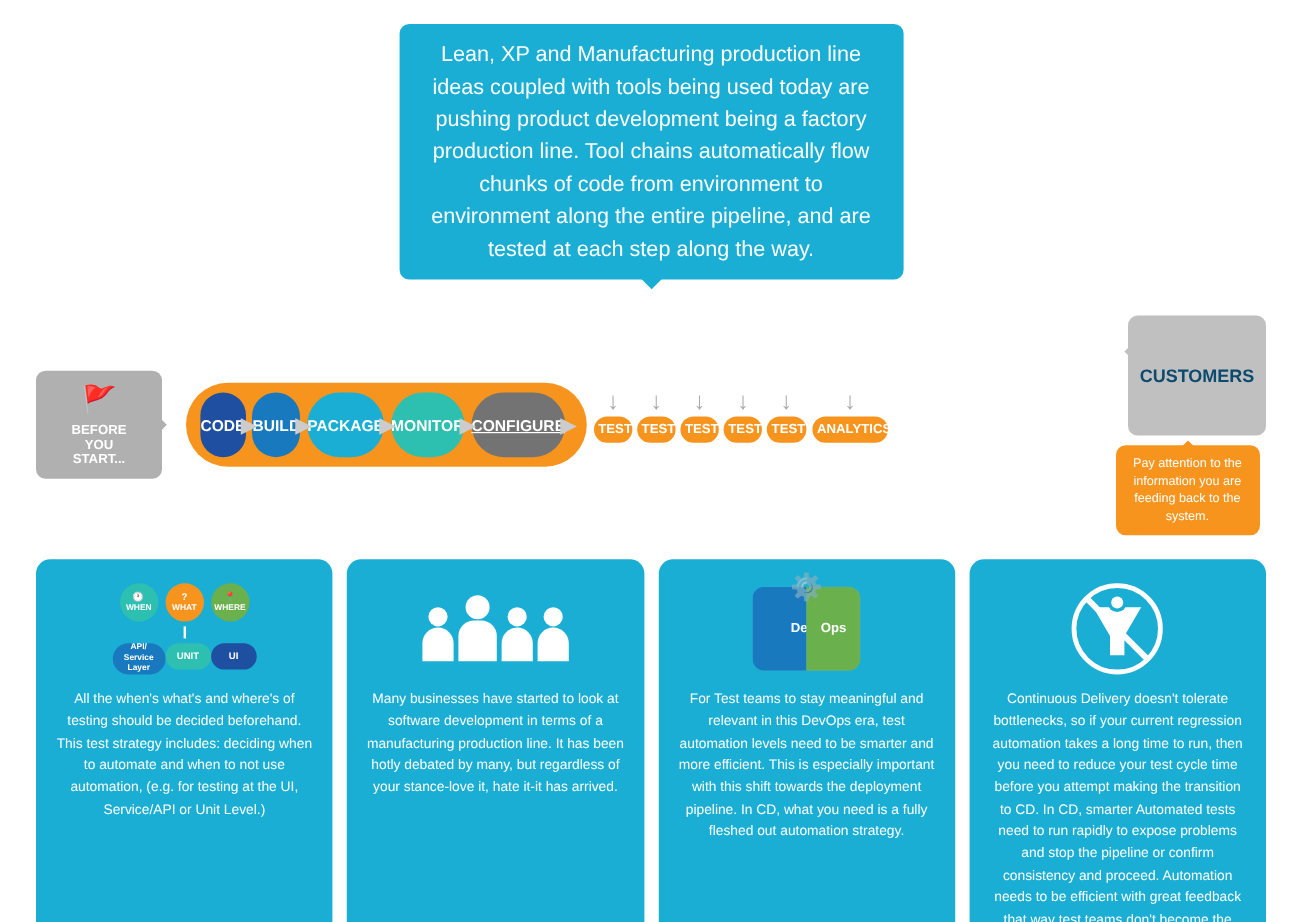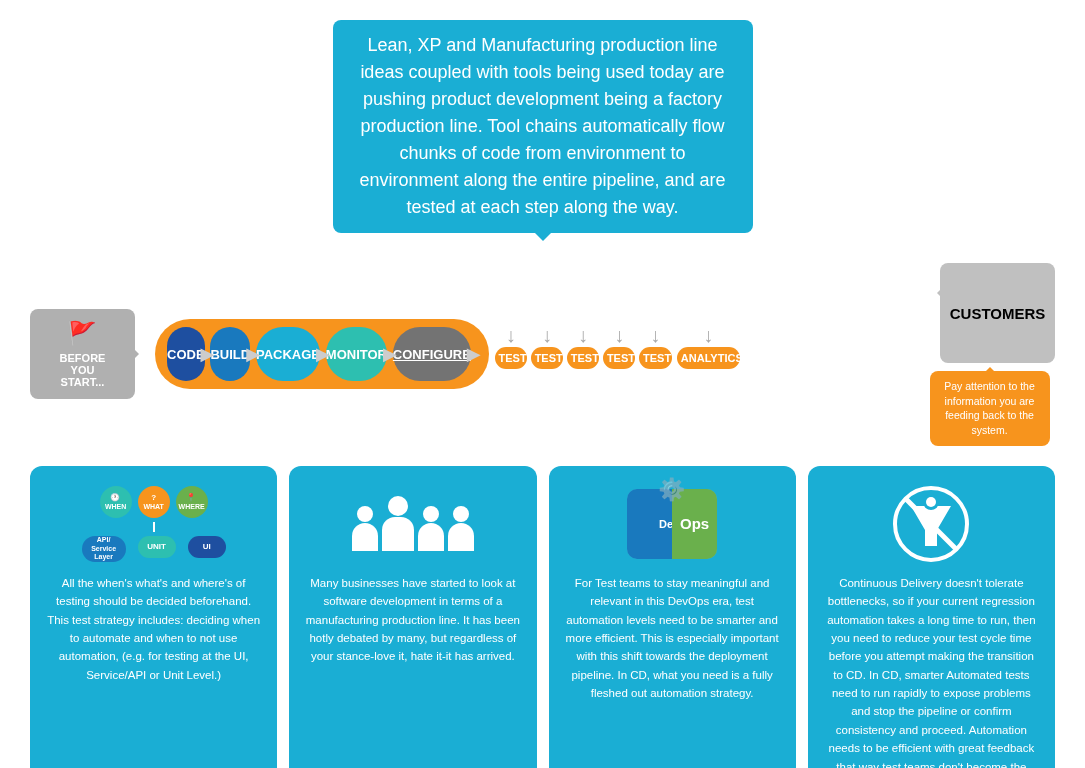--- a/index.html
+++ b/index.html
@@ -281,21 +281,21 @@
       font-size: 8px;
       color: #fff;
       font-weight: bold;
       gap: 1px;
     }
     .wwwh-circle.green { background: #6ab04c; }
     .wwwh-circle.orange { background: #f7941d; }
 
     .wwwh-bottom {
       display: flex;
-      gap: 12px;
+      gap: 0;
     }
     .wwwh-small {
       background: #2dbfb0;
       border-radius: 14px;
       width: 38px;
       height: 22px;
       display: flex;
       align-items: center;
       justify-content: center;
       font-size: 8px;
@@ -425,21 +425,21 @@
         <div class="test-cell">
           <div class="test-arrow-down">↓</div>
           <div class="test-pill">ANALYTICS</div>
         </div>
       </div>
 
     </div>
 
     <div style="display:flex;flex-direction:column;align-items:center;margin-left:16px;flex-shrink:0;">
       <div class="customers-box">
-        <span style="font-size:15px;font-weight:bold;color:#000000;">CUSTOMERS</span>
+        <span style="font-size:15px;font-weight:bold;color:#0c4a6e;">CUSTOMERS</span>
       </div>
       <div class="pay-attention" style="width:120px;">
         <span>Pay attention to the information you are feeding back to the system.</span>
       </div>
     </div>
 
   </div>
 
   <div class="bottom-cards">
 
@@ -496,21 +496,21 @@
     </div>
 
     <div class="card">
       <div class="card-icon-area">
         <div style="position:relative; display:inline-block;">
           <div class="devops-box">
             <div class="dev-half">
               <span style="font-size:11px;padding-left:39px;">Dev</span>
             </div>
             <div class="ops-half">
-              <span style="font-size:15px;">Ops</span>
+              <span style="font-size:11px;">Ops</span>
             </div>
           </div>
           <div style="position:absolute;top:-12px;left:50%;transform:translateX(-50%);font-size:22px;opacity:0.7;">⚙️</div>
         </div>
       </div>
       <div class="card-text">For Test teams to stay meaningful and relevant in this DevOps era, test automation levels need to be smarter and more efficient. This is especially important with this shift towards the deployment pipeline. In CD, what you need is a fully fleshed out automation strategy.</div>
     </div>
 
     <div class="card">
       <div class="card-icon-area">

